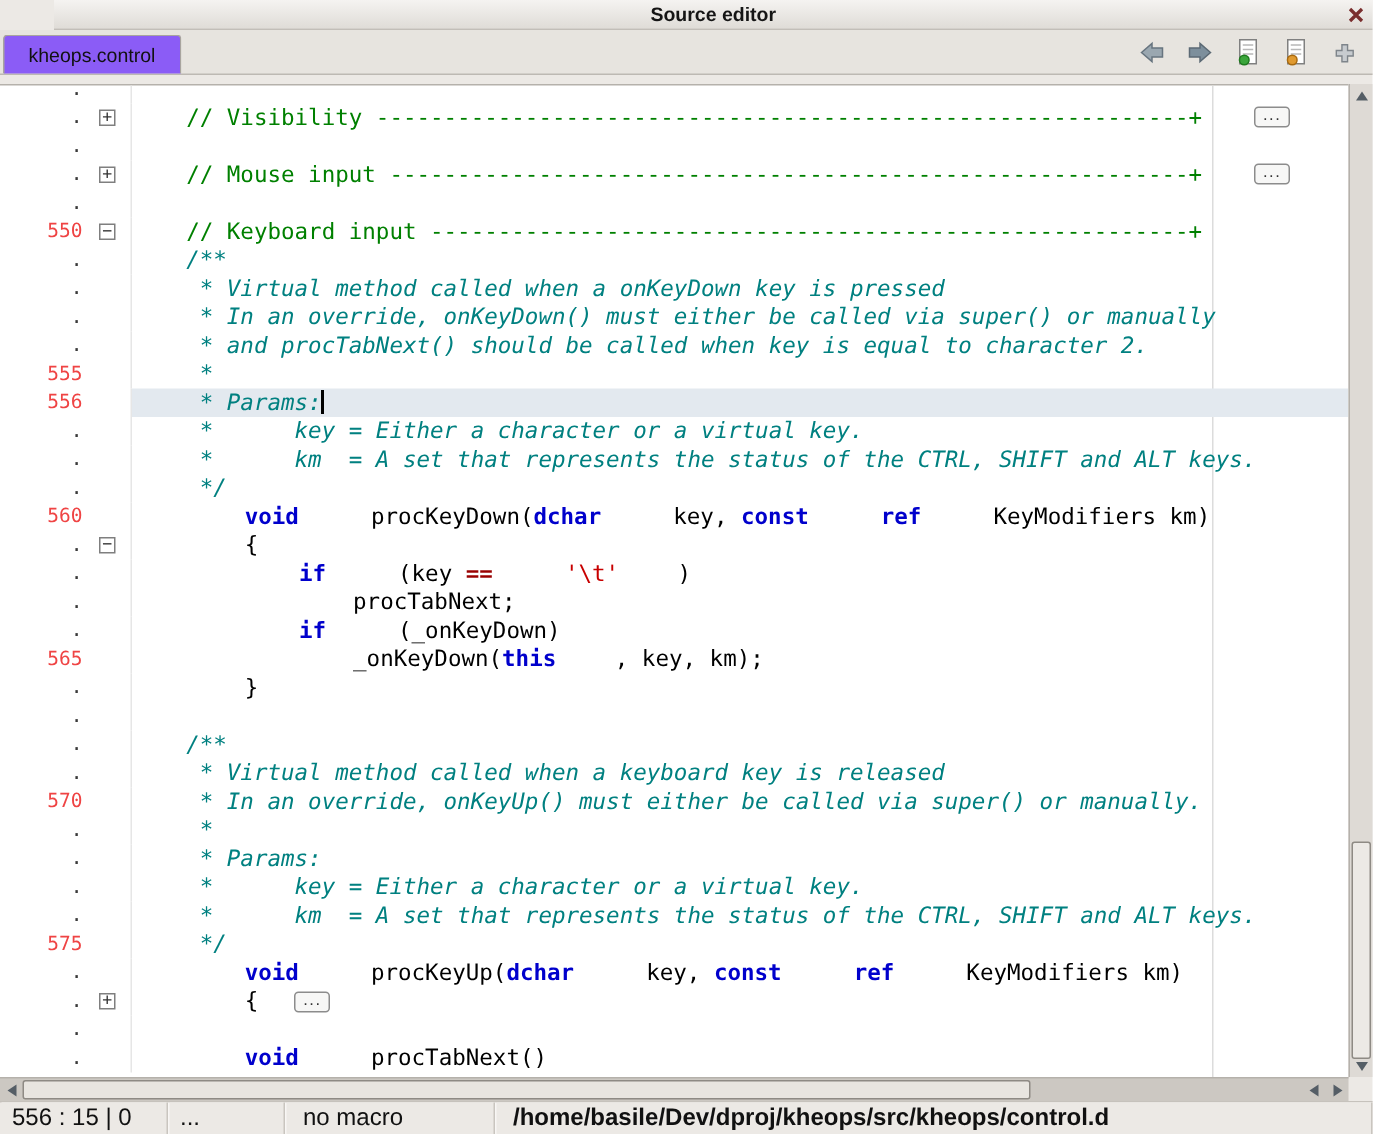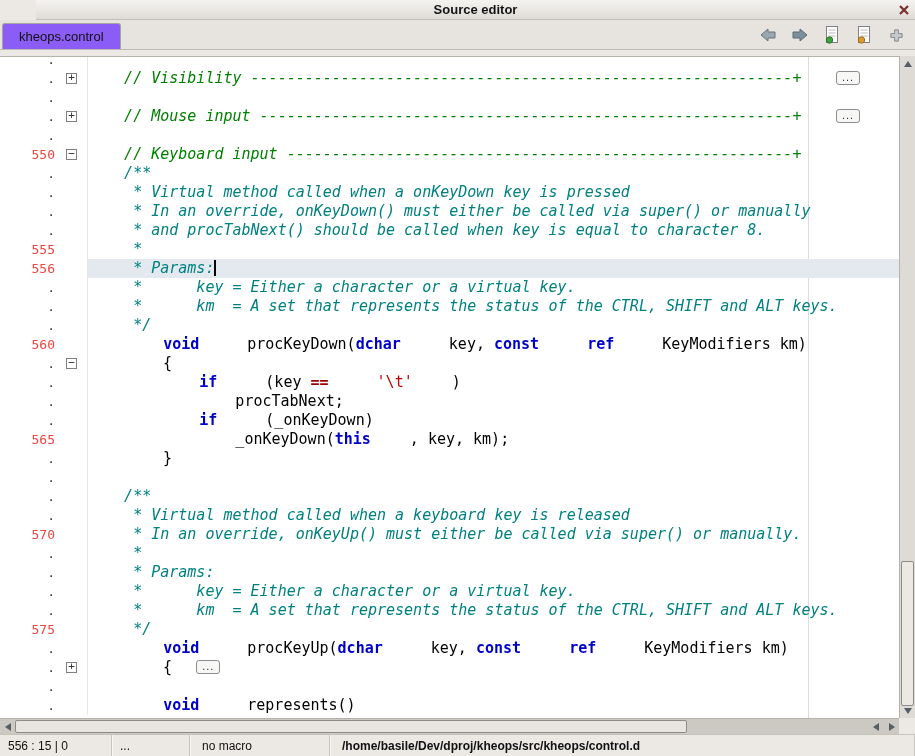--- a/index.html
+++ b/index.html
@@ -42,21 +42,21 @@
   .gut-num{width:60px;flex:none;text-align:right;padding-right:5px;font-size:13px;color:#ef4444;box-sizing:border-box;}
   .gut-num.dot{color:#3a3a3a;}
   .gut-fold{width:28px;flex:none;position:relative;border-right:1px solid #E6E6E6;box-sizing:border-box;}
   .fold-box{position:absolute;left:6px;top:4px;width:11px;height:11px;box-sizing:border-box;
     border:1px solid #7F7F7F;background:#fff;color:#333;
     font-size:11px;line-height:8px;text-align:center;cursor:pointer;}
   .code{flex:1;position:relative;}
   .row.current .code{background:var(--c-current_line_bg,#E3E9EF);}
   .tok-p{color:#000;padding-left:39px;}
   .tok-k{color:var(--c-keyword,#0000CC);font-weight:bold;}
-  .tok-c{color:var(--c-comment,#008000);font-style:italic;}
+  .tok-c{color:var(--c-comment,#008000);}
   .tok-d{color:var(--c-doc_comment,#008080);font-style:italic;}
   .tok-s{color:var(--c-string,#C80000);}
   .tok-o{color:var(--c-operator,#990000);font-weight:bold;}
   .caret{display:inline-block;width:2px;height:16px;background:#000;vertical-align:-3px;}
   .fold-ellipsis{
     font-family:"Liberation Sans",sans-serif;font-size:11px;letter-spacing:1px;color:#333;
     border:1px solid #8C8C8C;background:#F7F7F6;border-radius:3px;padding:0 5px;
     height:14px;line-height:11px;display:inline-block;box-sizing:border-box;cursor:pointer;
   }
   .fold-ellipsis.tail{position:absolute;left:748px;top:2px;}
@@ -71,21 +71,21 @@
   .hthumb{position:absolute;left:15px;top:1px;width:672px;height:13px;
     background:#E8E5E0;border:1px solid #8E8A84;border-radius:2px;box-sizing:border-box;}
   .stepper{position:absolute;width:15px;height:15px;display:flex;align-items:center;justify-content:center;cursor:pointer;}
   .arr{width:0;height:0;border-style:solid;}
   .arr-up{border-width:0 4px 6px 4px;border-color:transparent transparent #555E66 transparent;}
   .arr-down{border-width:6px 4px 0 4px;border-color:#555E66 transparent transparent transparent;}
   .arr-left{border-width:4px 6px 4px 0;border-color:transparent #555E66 transparent transparent;}
   .arr-right{border-width:4px 0 4px 6px;border-color:transparent transparent transparent #555E66;}
   
   .statusbar{position:absolute;left:0;top:734px;width:915px;height:22px;background:#ECE9E5;
-    border-top:1px solid #C6C2BC;display:flex;align-items:center;font-size:12px;color:#111;box-sizing:border-box;}
+    border-top:1px solid #C6C2BC;display:flex;align-items:center;font-size:16px;color:#111;box-sizing:border-box;}
   .sb-cell{height:100%;display:flex;align-items:center;border-right:1px solid #C9C5BF;
     box-shadow:1px 0 0 #F8F6F4;padding-left:8px;box-sizing:border-box;white-space:nowrap;overflow:hidden;}
   .sb-caret{width:112px;}
   .sb-ellipsis{width:78px;}
   .sb-macro{width:140px;padding-left:12px;}
   .sb-file{flex:1;padding-left:12px;font-weight:bold;}
 </style>
 </head>
 <body>
 
@@ -140,21 +140,21 @@
   <div class="lines">
       <div class="row"><div class="gut-num dot">.</div><div class="gut-fold"></div><div class="code"></div></div>
       <div class="row"><div class="gut-num dot">.</div><div class="gut-fold"><span class="fold-box">+</span></div><div class="code"><span class="tok-c">    // Visibility ------------------------------------------------------------+</span><span class="fold-ellipsis tail">...</span></div></div>
       <div class="row"><div class="gut-num dot">.</div><div class="gut-fold"></div><div class="code"></div></div>
       <div class="row"><div class="gut-num dot">.</div><div class="gut-fold"><span class="fold-box">+</span></div><div class="code"><span class="tok-c">    // Mouse input -----------------------------------------------------------+</span><span class="fold-ellipsis tail">...</span></div></div>
       <div class="row"><div class="gut-num dot">.</div><div class="gut-fold"></div><div class="code"></div></div>
       <div class="row"><div class="gut-num">550</div><div class="gut-fold"><span class="fold-box">−</span></div><div class="code"><span class="tok-c">    // Keyboard input --------------------------------------------------------+</span></div></div>
       <div class="row"><div class="gut-num dot">.</div><div class="gut-fold"></div><div class="code"><span class="tok-d">    /**</span></div></div>
       <div class="row"><div class="gut-num dot">.</div><div class="gut-fold"></div><div class="code"><span class="tok-d">     * Virtual method called when a onKeyDown key is pressed</span></div></div>
       <div class="row"><div class="gut-num dot">.</div><div class="gut-fold"></div><div class="code"><span class="tok-d">     * In an override, onKeyDown() must either be called via super() or manually</span></div></div>
-      <div class="row"><div class="gut-num dot">.</div><div class="gut-fold"></div><div class="code"><span class="tok-d">     * and procTabNext() should be called when key is equal to character 8.</span></div></div>
+      <div class="row"><div class="gut-num dot">.</div><div class="gut-fold"></div><div class="code"><span class="tok-d">     * and procTabNext() should be called when key is equal to character 2.</span></div></div>
       <div class="row"><div class="gut-num">555</div><div class="gut-fold"></div><div class="code"><span class="tok-d">     *</span></div></div>
       <div class="row current"><div class="gut-num">556</div><div class="gut-fold"></div><div class="code"><span class="tok-d">     * Params:</span><span class="caret"></span></div></div>
       <div class="row"><div class="gut-num dot">.</div><div class="gut-fold"></div><div class="code"><span class="tok-d">     *      key = Either a character or a virtual key.</span></div></div>
       <div class="row"><div class="gut-num dot">.</div><div class="gut-fold"></div><div class="code"><span class="tok-d">     *      km  = A set that represents the status of the CTRL, SHIFT and ALT keys.</span></div></div>
       <div class="row"><div class="gut-num dot">.</div><div class="gut-fold"></div><div class="code"><span class="tok-d">     */</span></div></div>
       <div class="row"><div class="gut-num">560</div><div class="gut-fold"></div><div class="code"><span class="tok-p">    </span><span class="tok-k">void</span><span class="tok-p"> procKeyDown(</span><span class="tok-k">dchar</span><span class="tok-p"> key, </span><span class="tok-k">const</span><span class="tok-p"> </span><span class="tok-k">ref</span><span class="tok-p"> KeyModifiers km)</span></div></div>
       <div class="row"><div class="gut-num dot">.</div><div class="gut-fold"><span class="fold-box">−</span></div><div class="code"><span class="tok-p">    {</span></div></div>
       <div class="row"><div class="gut-num dot">.</div><div class="gut-fold"></div><div class="code"><span class="tok-p">        </span><span class="tok-k">if</span><span class="tok-p"> (key </span><span class="tok-o">==</span><span class="tok-p"> </span><span class="tok-s">'\t'</span><span class="tok-p">)</span></div></div>
       <div class="row"><div class="gut-num dot">.</div><div class="gut-fold"></div><div class="code"><span class="tok-p">            procTabNext;</span></div></div>
       <div class="row"><div class="gut-num dot">.</div><div class="gut-fold"></div><div class="code"><span class="tok-p">        </span><span class="tok-k">if</span><span class="tok-p"> (_onKeyDown)</span></div></div>
@@ -165,21 +165,21 @@
       <div class="row"><div class="gut-num dot">.</div><div class="gut-fold"></div><div class="code"><span class="tok-d">     * Virtual method called when a keyboard key is released</span></div></div>
       <div class="row"><div class="gut-num">570</div><div class="gut-fold"></div><div class="code"><span class="tok-d">     * In an override, onKeyUp() must either be called via super() or manually.</span></div></div>
       <div class="row"><div class="gut-num dot">.</div><div class="gut-fold"></div><div class="code"><span class="tok-d">     *</span></div></div>
       <div class="row"><div class="gut-num dot">.</div><div class="gut-fold"></div><div class="code"><span class="tok-d">     * Params:</span></div></div>
       <div class="row"><div class="gut-num dot">.</div><div class="gut-fold"></div><div class="code"><span class="tok-d">     *      key = Either a character or a virtual key.</span></div></div>
       <div class="row"><div class="gut-num dot">.</div><div class="gut-fold"></div><div class="code"><span class="tok-d">     *      km  = A set that represents the status of the CTRL, SHIFT and ALT keys.</span></div></div>
       <div class="row"><div class="gut-num">575</div><div class="gut-fold"></div><div class="code"><span class="tok-d">     */</span></div></div>
       <div class="row"><div class="gut-num dot">.</div><div class="gut-fold"></div><div class="code"><span class="tok-p">    </span><span class="tok-k">void</span><span class="tok-p"> procKeyUp(</span><span class="tok-k">dchar</span><span class="tok-p"> key, </span><span class="tok-k">const</span><span class="tok-p"> </span><span class="tok-k">ref</span><span class="tok-p"> KeyModifiers km)</span></div></div>
       <div class="row"><div class="gut-num dot">.</div><div class="gut-fold"><span class="fold-box">+</span></div><div class="code"><span class="tok-p">    {</span><span class="fold-ellipsis inline">...</span></div></div>
       <div class="row"><div class="gut-num dot">.</div><div class="gut-fold"></div><div class="code"></div></div>
-      <div class="row"><div class="gut-num dot">.</div><div class="gut-fold"></div><div class="code"><span class="tok-p">    </span><span class="tok-k">void</span><span class="tok-p"> represents()</span></div></div>
+      <div class="row"><div class="gut-num dot">.</div><div class="gut-fold"></div><div class="code"><span class="tok-p">    </span><span class="tok-k">void</span><span class="tok-p"> procTabNext()</span></div></div>
     </div>
 </div>
 
 <div class="vscroll">
   <span class="stepper" style="top:0;left:0;">
       <span class="arr arr-up"></span>
     </span>
   <div class="vthumb"></div>
   <span class="stepper" style="bottom:0;left:0;">
       <span class="arr arr-down"></span>

